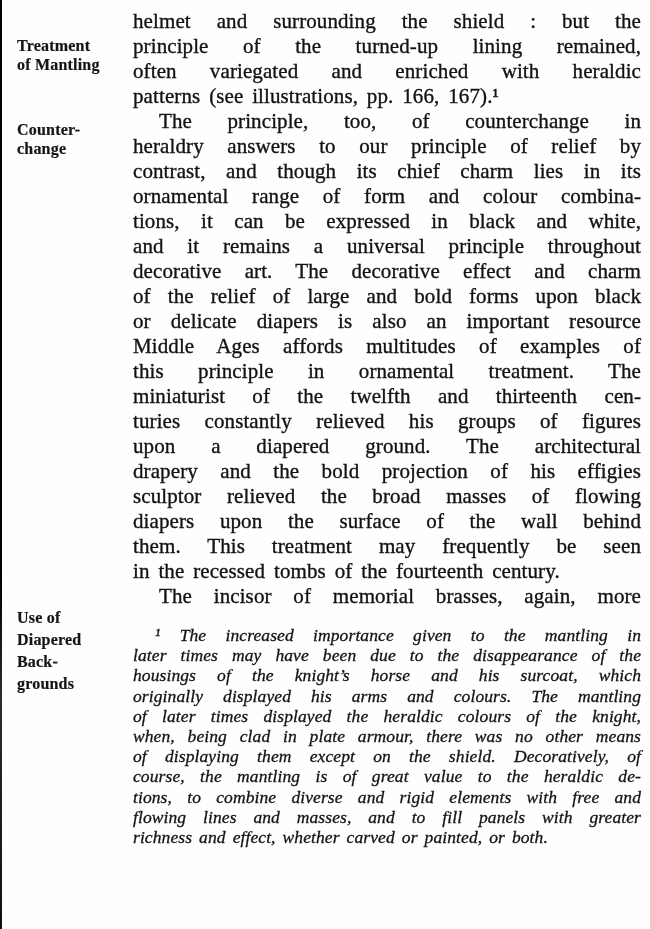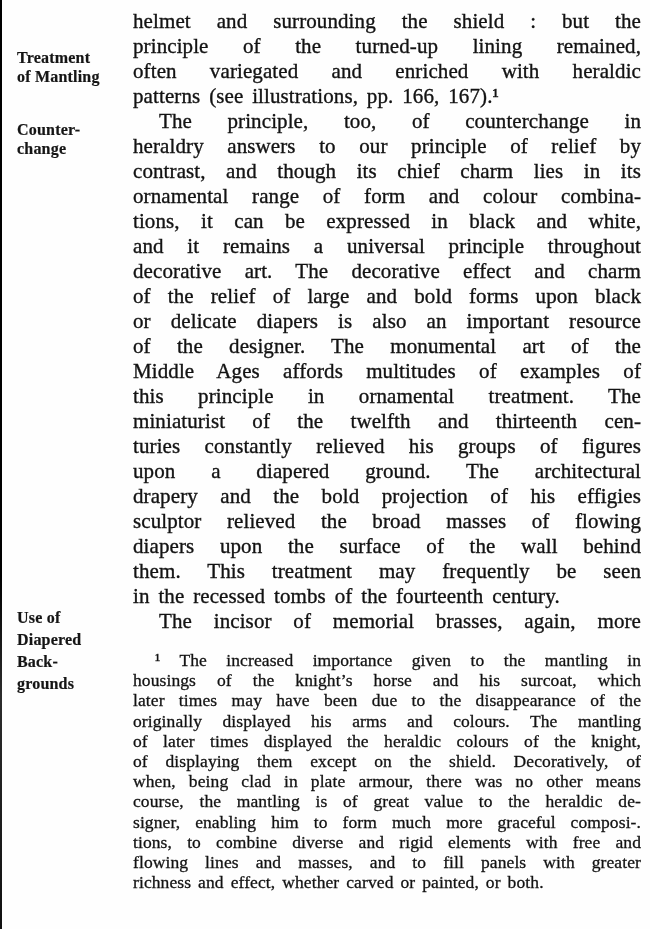--- a/index.html
+++ b/index.html
@@ -24,21 +24,21 @@
     position: absolute;
     left: 17px;
     width: 112px;
     font-size: 16px;
     font-weight: bold;
     line-height: 21px;
     letter-spacing: 0.2px;
     color: #151515;
     -webkit-text-stroke: 0.2px #151515;
   }
-  .mn-1 { top: 48px; line-height: 19px; }
+  .mn-1 { top: 36px; line-height: 19px; }
   .mn-2 { top: 120px; line-height: 19px; }
   .mn-3 { top: 607px; line-height: 22px; }
   
   .main-col {
     position: absolute;
     left: 133px;
     top: 9px;
     width: 508px;
   }
   .bline {
@@ -51,21 +51,21 @@
     white-space: nowrap;
     -webkit-text-stroke: 0.35px #131313;
   }
   .bline.indent { text-indent: 26px; }
   .bline.nojust {
     text-align: left;
     text-align-last: left;
     word-spacing: 3.5px;
     white-space: nowrap;
   }
-  .fnote { margin-top: 16px; }
+  .fnote { margin-top: 16px; font-style: italic; }
   .fline {
     height: 20.2px;
     line-height: 20.2px;
     font-size: 17.5px;
     letter-spacing: 0.1px;
     text-align: justify;
     text-align-last: justify;
     white-space: nowrap;
     -webkit-text-stroke: 0.3px #131313;
   }
@@ -116,43 +116,41 @@
         <div class="bline nojust">patterns (see illustrations, pp. 166, 167).¹</div>
         <div class="bline indent">The principle, too, of counterchange in</div>
         <div class="bline">heraldry answers to our principle of relief by</div>
         <div class="bline">contrast, and though its chief charm lies in its</div>
         <div class="bline">ornamental range of form and colour combina-</div>
         <div class="bline">tions, it can be expressed in black and white,</div>
         <div class="bline">and it remains a universal principle throughout</div>
         <div class="bline">decorative art. The decorative effect and charm</div>
         <div class="bline">of the relief of large and bold forms upon black</div>
         <div class="bline">or delicate diapers is also an important resource</div>
-        <div class="bline">of the designer. The monumental art of the</div>
         <div class="bline">Middle Ages affords multitudes of examples of</div>
         <div class="bline">this principle in ornamental treatment. The</div>
         <div class="bline">miniaturist of the twelfth and thirteenth cen-</div>
         <div class="bline">turies constantly relieved his groups of figures</div>
         <div class="bline">upon a diapered ground. The architectural</div>
         <div class="bline">drapery and the bold projection of his effigies</div>
         <div class="bline">sculptor relieved the broad masses of flowing</div>
         <div class="bline">diapers upon the surface of the wall behind</div>
         <div class="bline">them. This treatment may frequently be seen</div>
         <div class="bline nojust">in the recessed tombs of the fourteenth century.</div>
         <div class="bline indent">The incisor of memorial brasses, again, more</div>
       </div>
     <div class="fnote">
         <div class="fline indent">¹ The increased importance given to the mantling in</div>
+        <div class="fline">later times may have been due to the disappearance of the</div>
         <div class="fline">housings of the knight’s horse and his surcoat, which</div>
-        <div class="fline">later times may have been due to the disappearance of the</div>
         <div class="fline">originally displayed his arms and colours. The mantling</div>
         <div class="fline">of later times displayed the heraldic colours of the knight,</div>
+        <div class="fline">when, being clad in plate armour, there was no other means</div>
         <div class="fline">of displaying them except on the shield. Decoratively, of</div>
-        <div class="fline">when, being clad in plate armour, there was no other means</div>
         <div class="fline">course, the mantling is of great value to the heraldic de-</div>
-        <div class="fline">signer, enabling him to form much more graceful composi-.</div>
         <div class="fline">tions, to combine diverse and rigid elements with free and</div>
         <div class="fline">flowing lines and masses, and to fill panels with greater</div>
         <div class="fline nojust">richness and effect, whether carved or painted, or both.</div>
       </div>
   </div>
 
   <div class="page-num-frag">
     
   </div>
 

